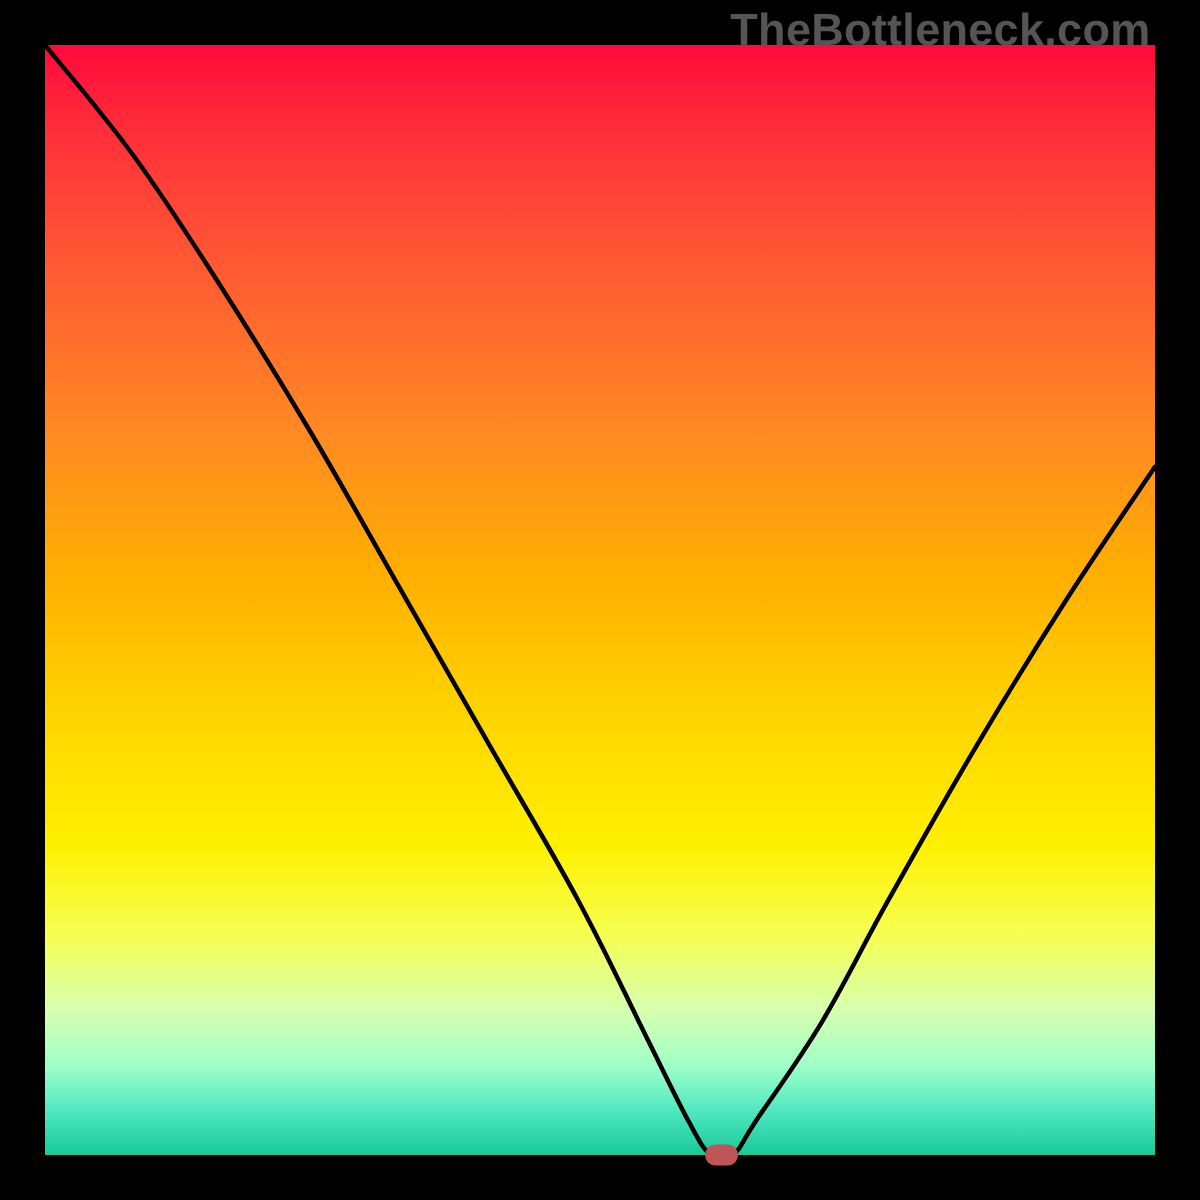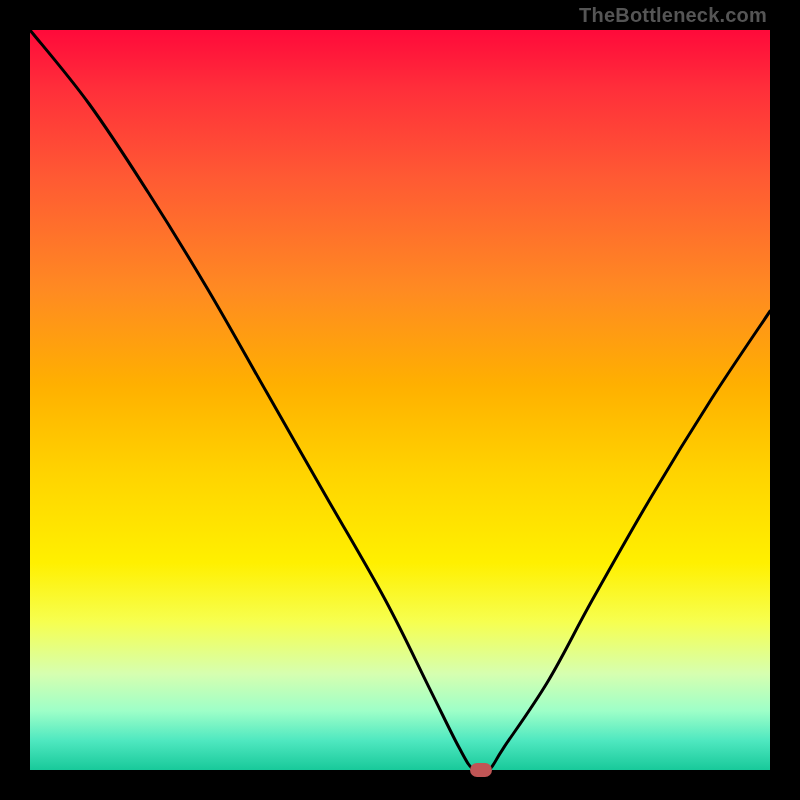--- a/index.html
+++ b/index.html
@@ -40,21 +40,21 @@
       #9effc8 92%,
       #4fe8c0 96%,
       #18c99a 100%
     );
   }
   .watermark {
     position: absolute;
     top: 4px;
     right: 33px;
     color: #555;
-    font-size: 20px;
+    font-size: 30px;
     font-weight: 600;
     letter-spacing: 0.2px;
     z-index: 5;
     user-select: none;
   }
   svg.curve {
     position: absolute;
     left: 0;
     top: 0;
     width: 740px;

